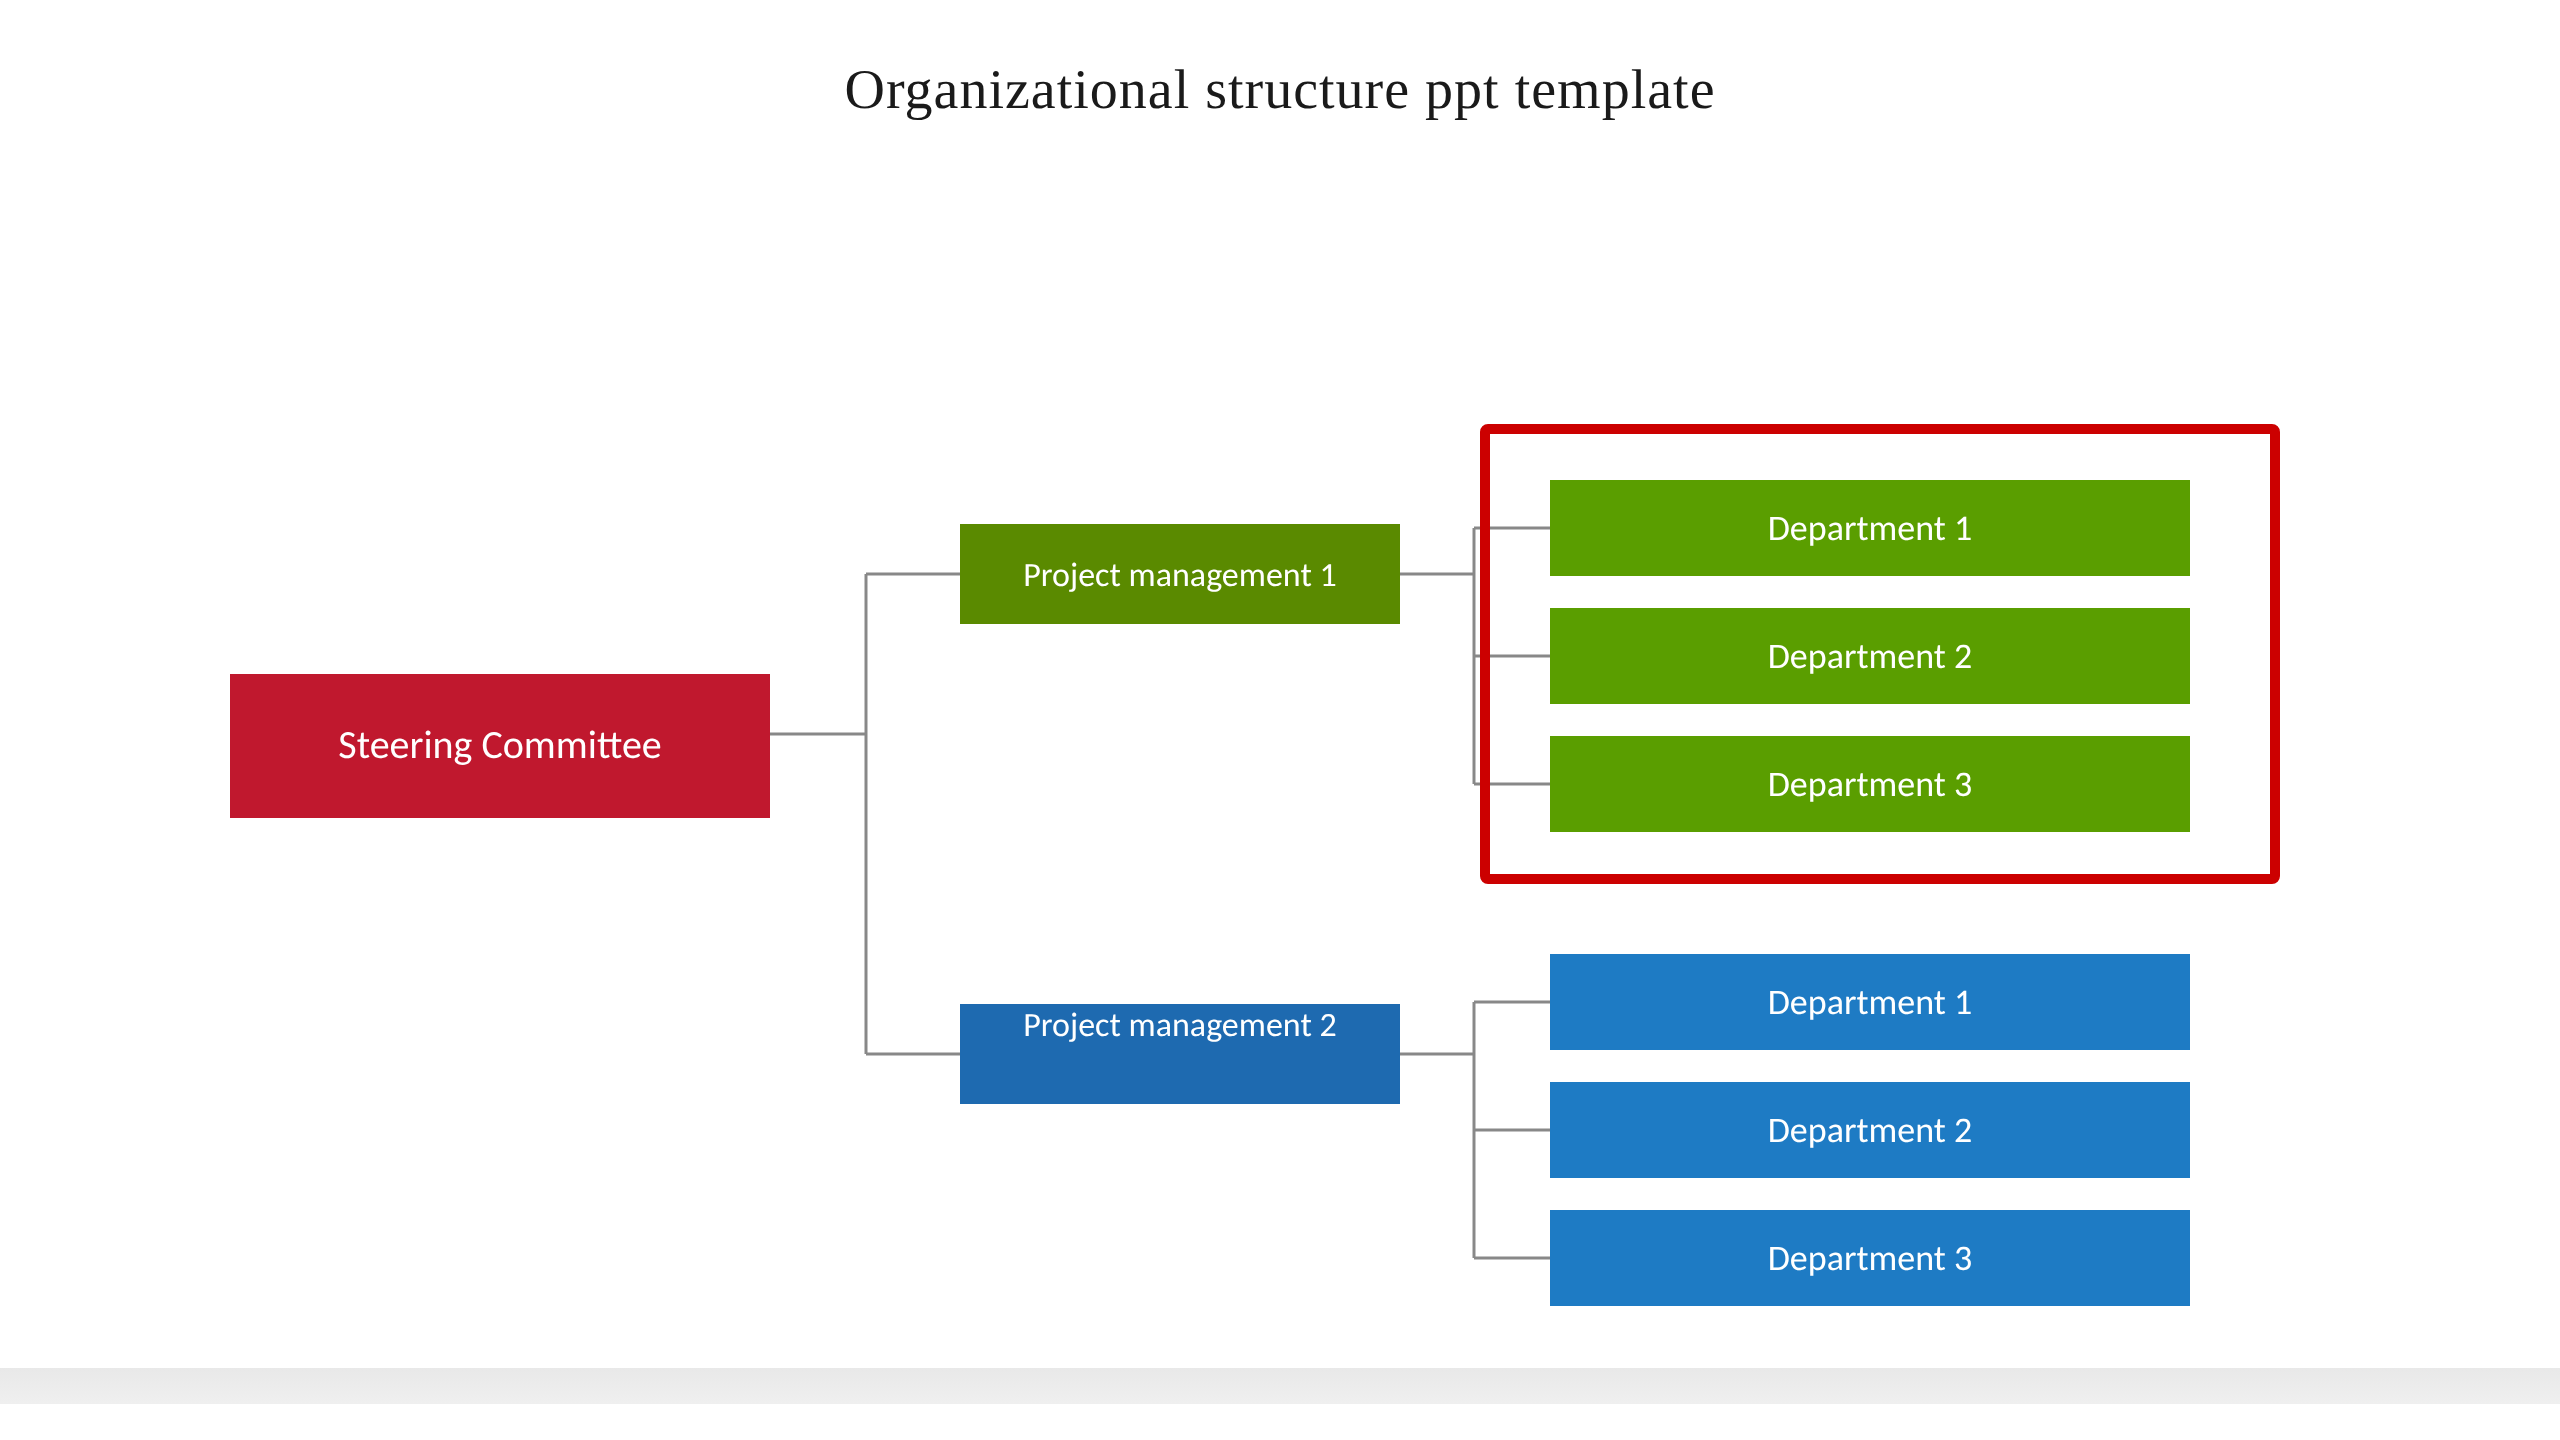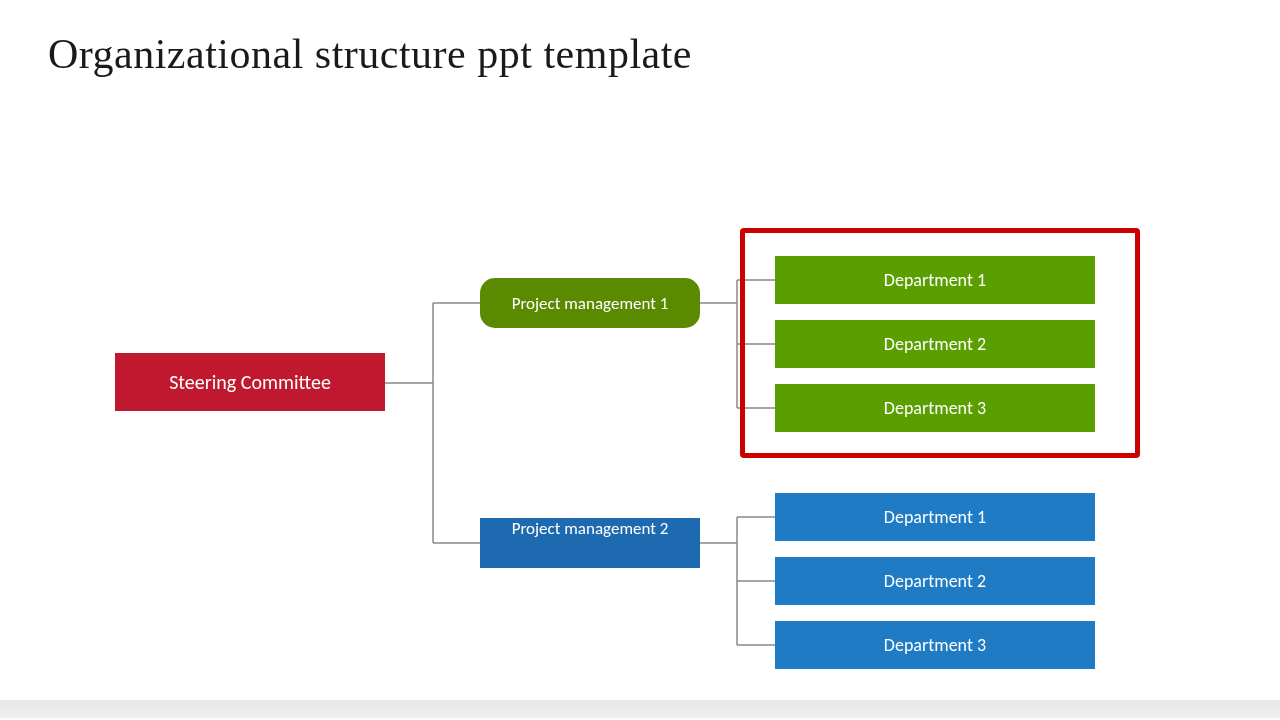--- a/index.html
+++ b/index.html
@@ -5,27 +5,26 @@
     * { box-sizing: border-box; margin: 0; padding: 0; }
     body {
       width: 1280px;
       height: 720px;
       background: #ffffff;
       font-family: 'Georgia', serif;
       overflow: hidden;
     }
 
     .page-title {
-      text-align: left;
-      font-size: 42px;
+      text-align: center;
+      font-size: 28px;
       font-weight: 400;
       color: #1a1a1a;
       padding-top: 30px;
       letter-spacing: 0.5px;
-      margin-left: 48px;
     }
 
     .diagram-area {
       position: relative;
       width: 1280px;
       height: 630px;
       top: 10px;
     }
 
     
@@ -36,21 +35,21 @@
       height: 100%;
       pointer-events: none;
     }
 
     
     .box-steering {
       position: absolute;
       left: 115px;
       top: 265px;
       width: 270px;
-      height: 58px;
+      height: 72px;
       background: #c0182e;
       display: flex;
       align-items: center;
       justify-content: center;
       color: #ffffff;
       font-size: 20px;
       font-family: 'Calibri', sans-serif;
     }
 
     
@@ -60,21 +59,20 @@
       top: 190px;
       width: 220px;
       height: 50px;
       background: #5a8a00;
       display: flex;
       align-items: center;
       justify-content: center;
       color: #ffffff;
       font-size: 17px;
       font-family: 'Calibri', sans-serif;
-      border-radius: 15px;
     }
 
     .box-pm2 {
       position: absolute;
       left: 480px;
       top: 430px;
       width: 220px;
       height: 50px;
       background: #1e6ab0;
       display: flex;

